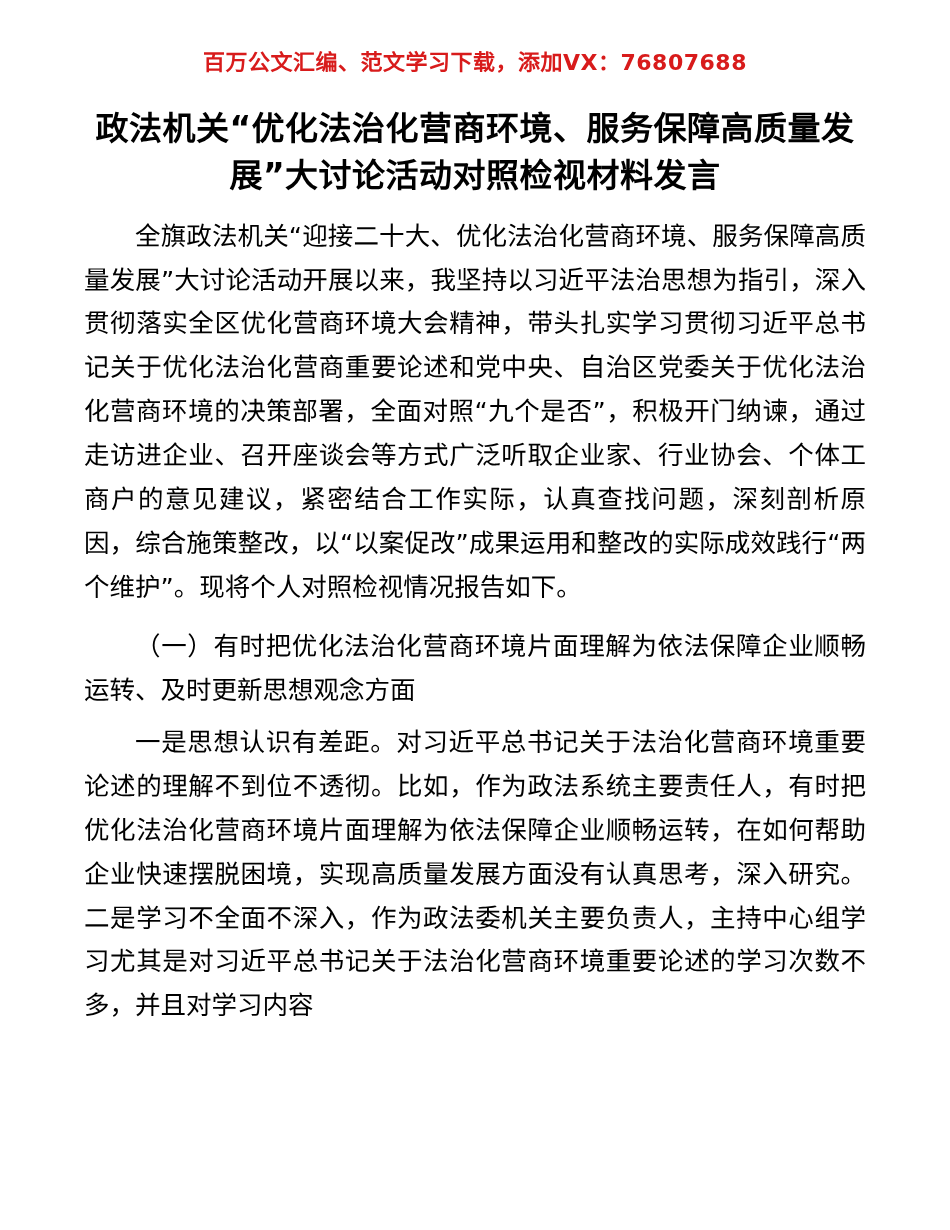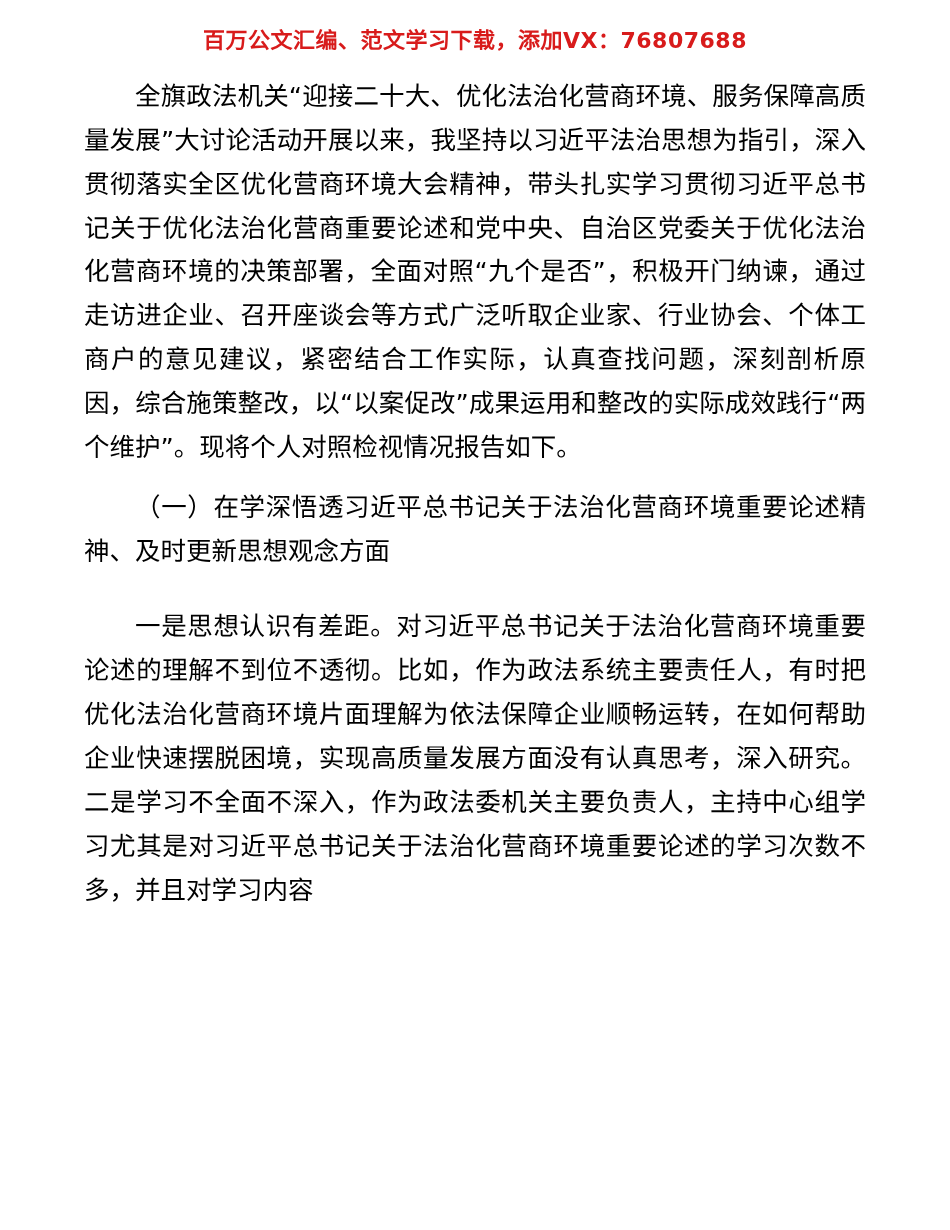--- a/index.html
+++ b/index.html
@@ -22,21 +22,21 @@
     box-sizing: border-box;
     padding: 0 84px;
     position: relative;
   }
   .watermark {
     text-align: center;
     color: #d81b1b;
     font-size: 22px;
     font-weight: 700;
     letter-spacing: 0.5px;
-    padding-top: 22px;
+    padding-top: 44px;
     padding-bottom: 6px;
     font-family: "DejaVu Sans", "Liberation Sans", sans-serif;
     white-space: nowrap;
   }
   .doc-title {
     margin: 24px 0 0 0;
     text-align: center;
     font-size: 33px;
     font-weight: 700;
     line-height: 1.42;
@@ -45,21 +45,21 @@
   }
   .body-text {
     font-size: 25.5px;
     line-height: 1.72;
     text-align: justify;
     text-justify: inter-ideograph;
     margin: 0;
     letter-spacing: 0px;
   }
   .para {
-    margin-top: 32px;
+    margin-top: 8px;
     text-indent: 2em;
   }
   .para.first {
     margin-top: 15px;
   }
   .heading-1, .heading-2 {
     font-size: 25.5px;
     line-height: 1.72;
     text-indent: 2em;
     margin-top: 16px;
@@ -69,23 +69,24 @@
     max-height: 100%;
   }
 </style>
 </head>
 <body>
 
 <div class="page">
 
   <div class="watermark">百万公文汇编、范文学习下载，添加VX：76807688</div>
 
+  <h1 class="doc-title">政法机关“优化法治化营商环境、服务保障高质量发展”大讨论活动对照检视材料发言</h1>
 
   <div class="content">
     <p class="body-text para first">全旗政法机关“迎接二十大、优化法治化营商环境、服务保障高质量发展”大讨论活动开展以来，我坚持以习近平法治思想为指引，深入贯彻落实全区优化营商环境大会精神，带头扎实学习贯彻习近平总书记关于优化法治化营商重要论述和党中央、自治区党委关于优化法治化营商环境的决策部署，全面对照“九个是否”，积极开门纳谏，通过走访进企业、召开座谈会等方式广泛听取企业家、行业协会、个体工商户的意见建议，紧密结合工作实际，认真查找问题，深刻剖析原因，综合施策整改，以“以案促改”成果运用和整改的实际成效践行“两个维护”。现将个人对照检视情况报告如下。</p>
 
 
-    <p class="body-text heading-2">（一）在学深悟透习近平总书记关于法治化营商环境重要论述精神、及时更新思想观念方面</p>
+    <p class="body-text heading-2">（一）有时把优化法治化营商环境片面理解为依法保障企业顺畅运转、及时更新思想观念方面</p>
 
     <p class="body-text para clipped">一是思想认识有差距。对习近平总书记关于法治化营商环境重要论述的理解不到位不透彻。比如，作为政法系统主要责任人，有时把优化法治化营商环境片面理解为依法保障企业顺畅运转，在如何帮助企业快速摆脱困境，实现高质量发展方面没有认真思考，深入研究。二是学习不全面不深入，作为政法委机关主要负责人，主持中心组学习尤其是对习近平总书记关于法治化营商环境重要论述的学习次数不多，并且对学习内容</p>
   </div>
 
 </div>
 
 </body></html>

